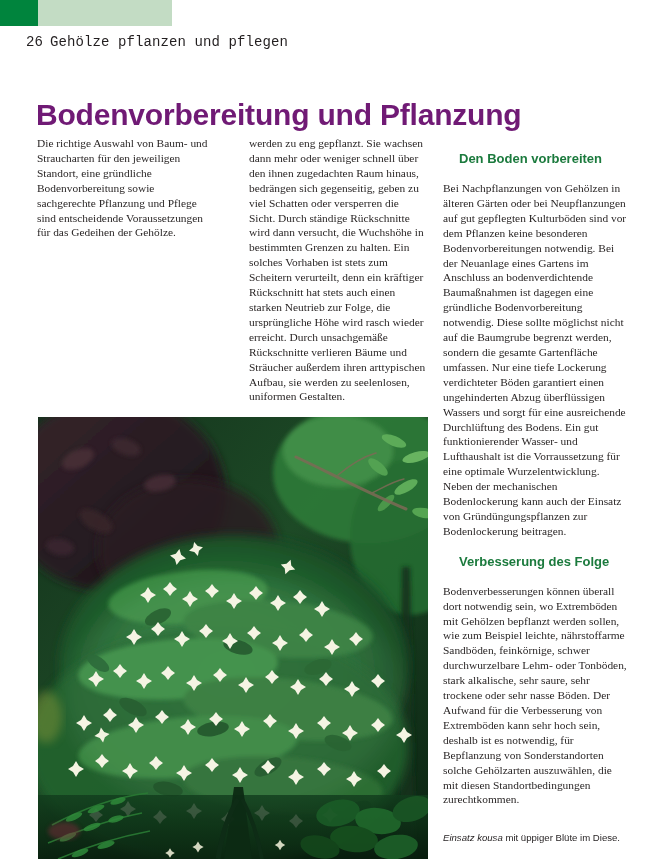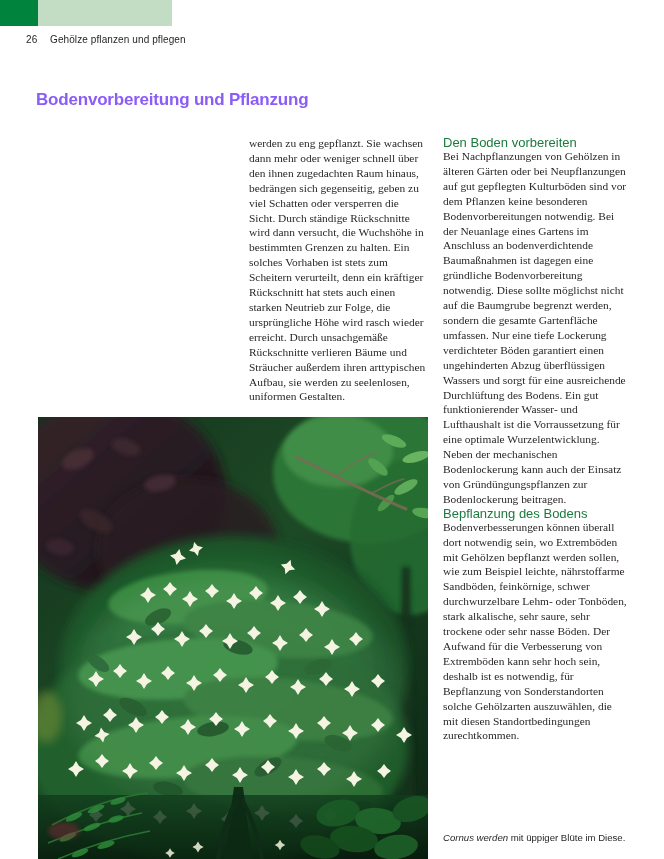--- a/index.html
+++ b/index.html
@@ -43,41 +43,41 @@
     width: 134px;
     height: 26px;
     background: #c3dcc4;
   }
 
   
   #running-head {
     position: absolute;
     left: 26px;
     top: 34px;
-    font-family: Liberation Sans, sans-serif;
-    font-size: 10px;
+    font-family: Liberation Mono, monospace;
+    font-size: 14px;
     color: #231f20;
     letter-spacing: 0.1px;
     white-space: nowrap;
   }
   #running-head .folio {
     display: inline-block;
     width: 24px;
   }
 
   
   #page-title {
     position: absolute;
     left: 36px;
     top: 80px;
     font-family: "Liberation Sans", sans-serif;
     font-weight: bold;
-    font-size: 17px;
+    font-size: 30px;
     line-height: 1;
-    color: #8b5cf6;
+    color: #701a75;
     letter-spacing: -0.2px;
     white-space: nowrap;
   }
 
   
   .column {
     position: absolute;
     top: 136px;
   }
   #col-1 { left: 37px;  width: 178px; }
@@ -88,23 +88,23 @@
     margin: 0 0 0 0;
     font-family: "Liberation Serif", serif;
     font-size: 11.4px;
     line-height: 14.9px;
     color: #2a2626;
     text-align: left;
     hyphens: none;
   }
 
   h2.sub-head {
-    margin: 0;
+    margin: 16px;
     font-family: "Liberation Sans", sans-serif;
-    font-weight: normal;
+    font-weight: bold;
     font-size: 13px;
     line-height: 1;
     color: #1b7a3d;
     white-space: nowrap;
   }
   
   .gap-before-head { margin-top: 26px; }
   .gap-after-head  { margin-top: 16px; }
 
   
@@ -144,30 +144,31 @@
     <div class="bar-light"></div>
   </div>
 
   <div id="running-head">
     <span class="folio">26</span><span>Gehölze pflanzen und pflegen</span>
   </div>
 
   <h1 id="page-title">Bodenvorbereitung und Pflanzung</h1>
 
   <div class="column" id="col-1">
+    <p class="body-text">Die richtige Auswahl von Baum- und Straucharten für den jeweiligen Standort, eine gründliche Bodenvorbereitung sowie sachgerechte Pflanzung und Pflege sind entscheidende Voraussetzungen für das Gedeihen der Gehölze.</p>
   </div>
 
   <div class="column" id="col-2">
     <p class="body-text">werden zu eng gepflanzt. Sie wachsen dann mehr oder weniger schnell über den ihnen zugedachten Raum hinaus, bedrängen sich gegenseitig, geben zu viel Schatten oder versperren die Sicht. Durch ständige Rückschnitte wird dann versucht, die Wuchshöhe in bestimmten Grenzen zu halten. Ein solches Vorhaben ist stets zum Scheitern verurteilt, denn ein kräftiger Rückschnitt hat stets auch einen starken Neutrieb zur Folge, die ursprüngliche Höhe wird rasch wieder erreicht. Durch unsachgemäße Rückschnitte verlieren Bäume und Sträucher außerdem ihren arttypischen Aufbau, sie werden zu seelenlosen, uniformen Gestalten.</p>
   </div>
 
   <div class="column" id="col-3">
     <h2 class="sub-head">Den Boden vorbereiten</h2>
     <p class="body-text gap-after-head">Bei Nachpflanzungen von Gehölzen in älteren Gärten oder bei Neupflanzungen auf gut gepflegten Kulturböden sind vor dem Pflanzen keine besonderen Bodenvorbereitungen notwendig. Bei der Neuanlage eines Gartens im Anschluss an bodenverdichtende Baumaßnahmen ist dagegen eine gründliche Bodenvorbereitung notwendig. Diese sollte möglichst nicht auf die Baumgrube begrenzt werden, sondern die gesamte Gartenfläche umfassen. Nur eine tiefe Lockerung verdichteter Böden garantiert einen ungehinderten Abzug überflüssigen Wassers und sorgt für eine ausreichende Durchlüftung des Bodens. Ein gut funktionierender Wasser- und Lufthaushalt ist die Vorraussetzung für eine optimale Wurzelentwicklung. Neben der mechanischen Bodenlockerung kann auch der Einsatz von Gründüngungspflanzen zur Bodenlockerung beitragen.</p>
-    <h2 class="sub-head gap-before-head">Bepflanzung des Bodens</h2>
+    <h2 class="sub-head gap-before-head">Verbesserung des Folge</h2>
     <p class="body-text gap-after-head">Bodenverbesserungen können überall dort notwendig sein, wo Extremböden mit Gehölzen bepflanzt werden sollen, wie zum Beispiel leichte, nährstoffarme Sandböden, feinkörnige, schwer durchwurzelbare Lehm- oder Tonböden, stark alkalische, sehr saure, sehr trockene oder sehr nasse Böden. Der Aufwand für die Verbesserung von Extremböden kann sehr hoch sein, deshalb ist es notwendig, für Bepflanzung von Sonderstandorten solche Gehölzarten auszuwählen, die mit diesen Standortbedingungen zurechtkommen.</p>
   </div>
 
   <div id="photo-frame">
     <svg width="390" height="442" viewBox="0 0 390 442" xmlns="http://www.w3.org/2000/svg" role="img" aria-label="Cornus kousa">
       <defs>
         <radialGradient id="gShrub" cx="48%" cy="52%" r="62%">
           <stop offset="0%" stop-color="#3f8f4a"></stop>
           <stop offset="55%" stop-color="#256c33"></stop>
           <stop offset="100%" stop-color="#123a1d"></stop>
@@ -520,16 +521,16 @@
           </g>
       </g>
 
       <ellipse cx="26" cy="414" rx="16" ry="9" fill="#7c2a3a" opacity="0.5" filter="url(#soft)"></ellipse>
 
       <ellipse cx="8" cy="300" rx="16" ry="26" fill="#8d9a3a" opacity="0.45" filter="url(#softer)"></ellipse>
     </svg>
   </div>
 
   <div id="photo-caption">
-    <span class="sci-name">Cornus werden</span><span> mit üppiger Blüte im Diese.</span>
+    <span class="sci-name">Einsatz kousa</span><span> mit üppiger Blüte im Diese.</span>
   </div>
 
 </div>
 
 </body></html>

